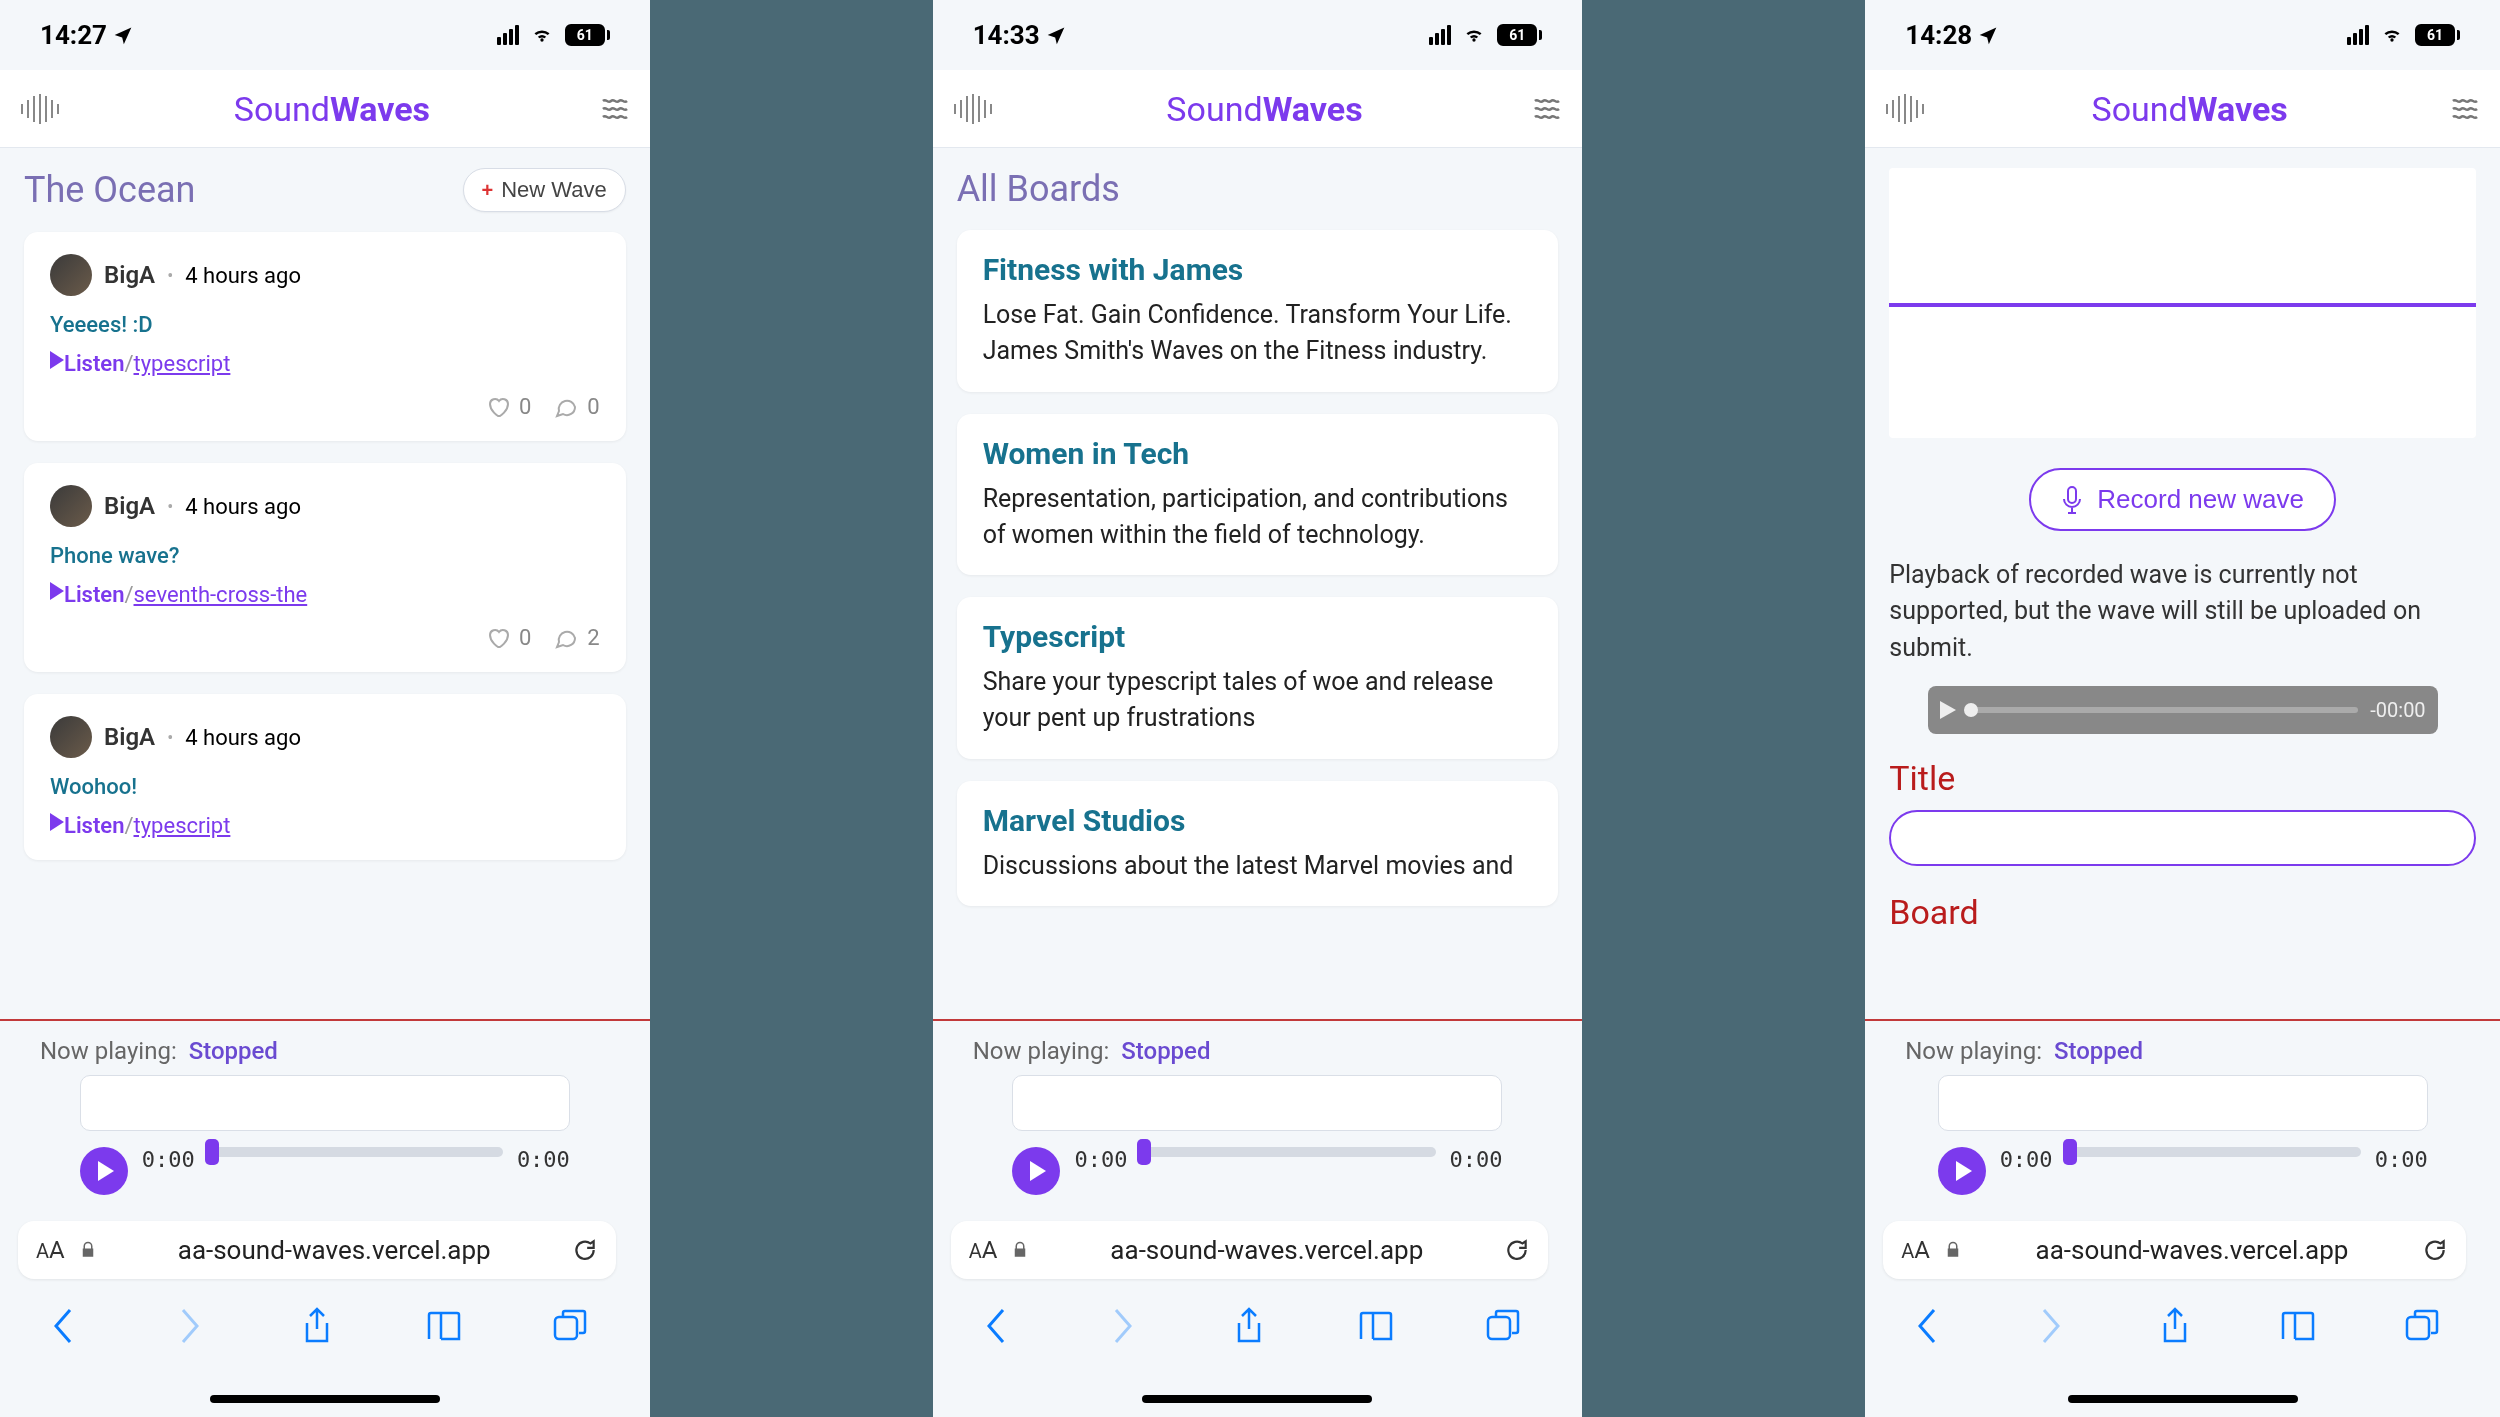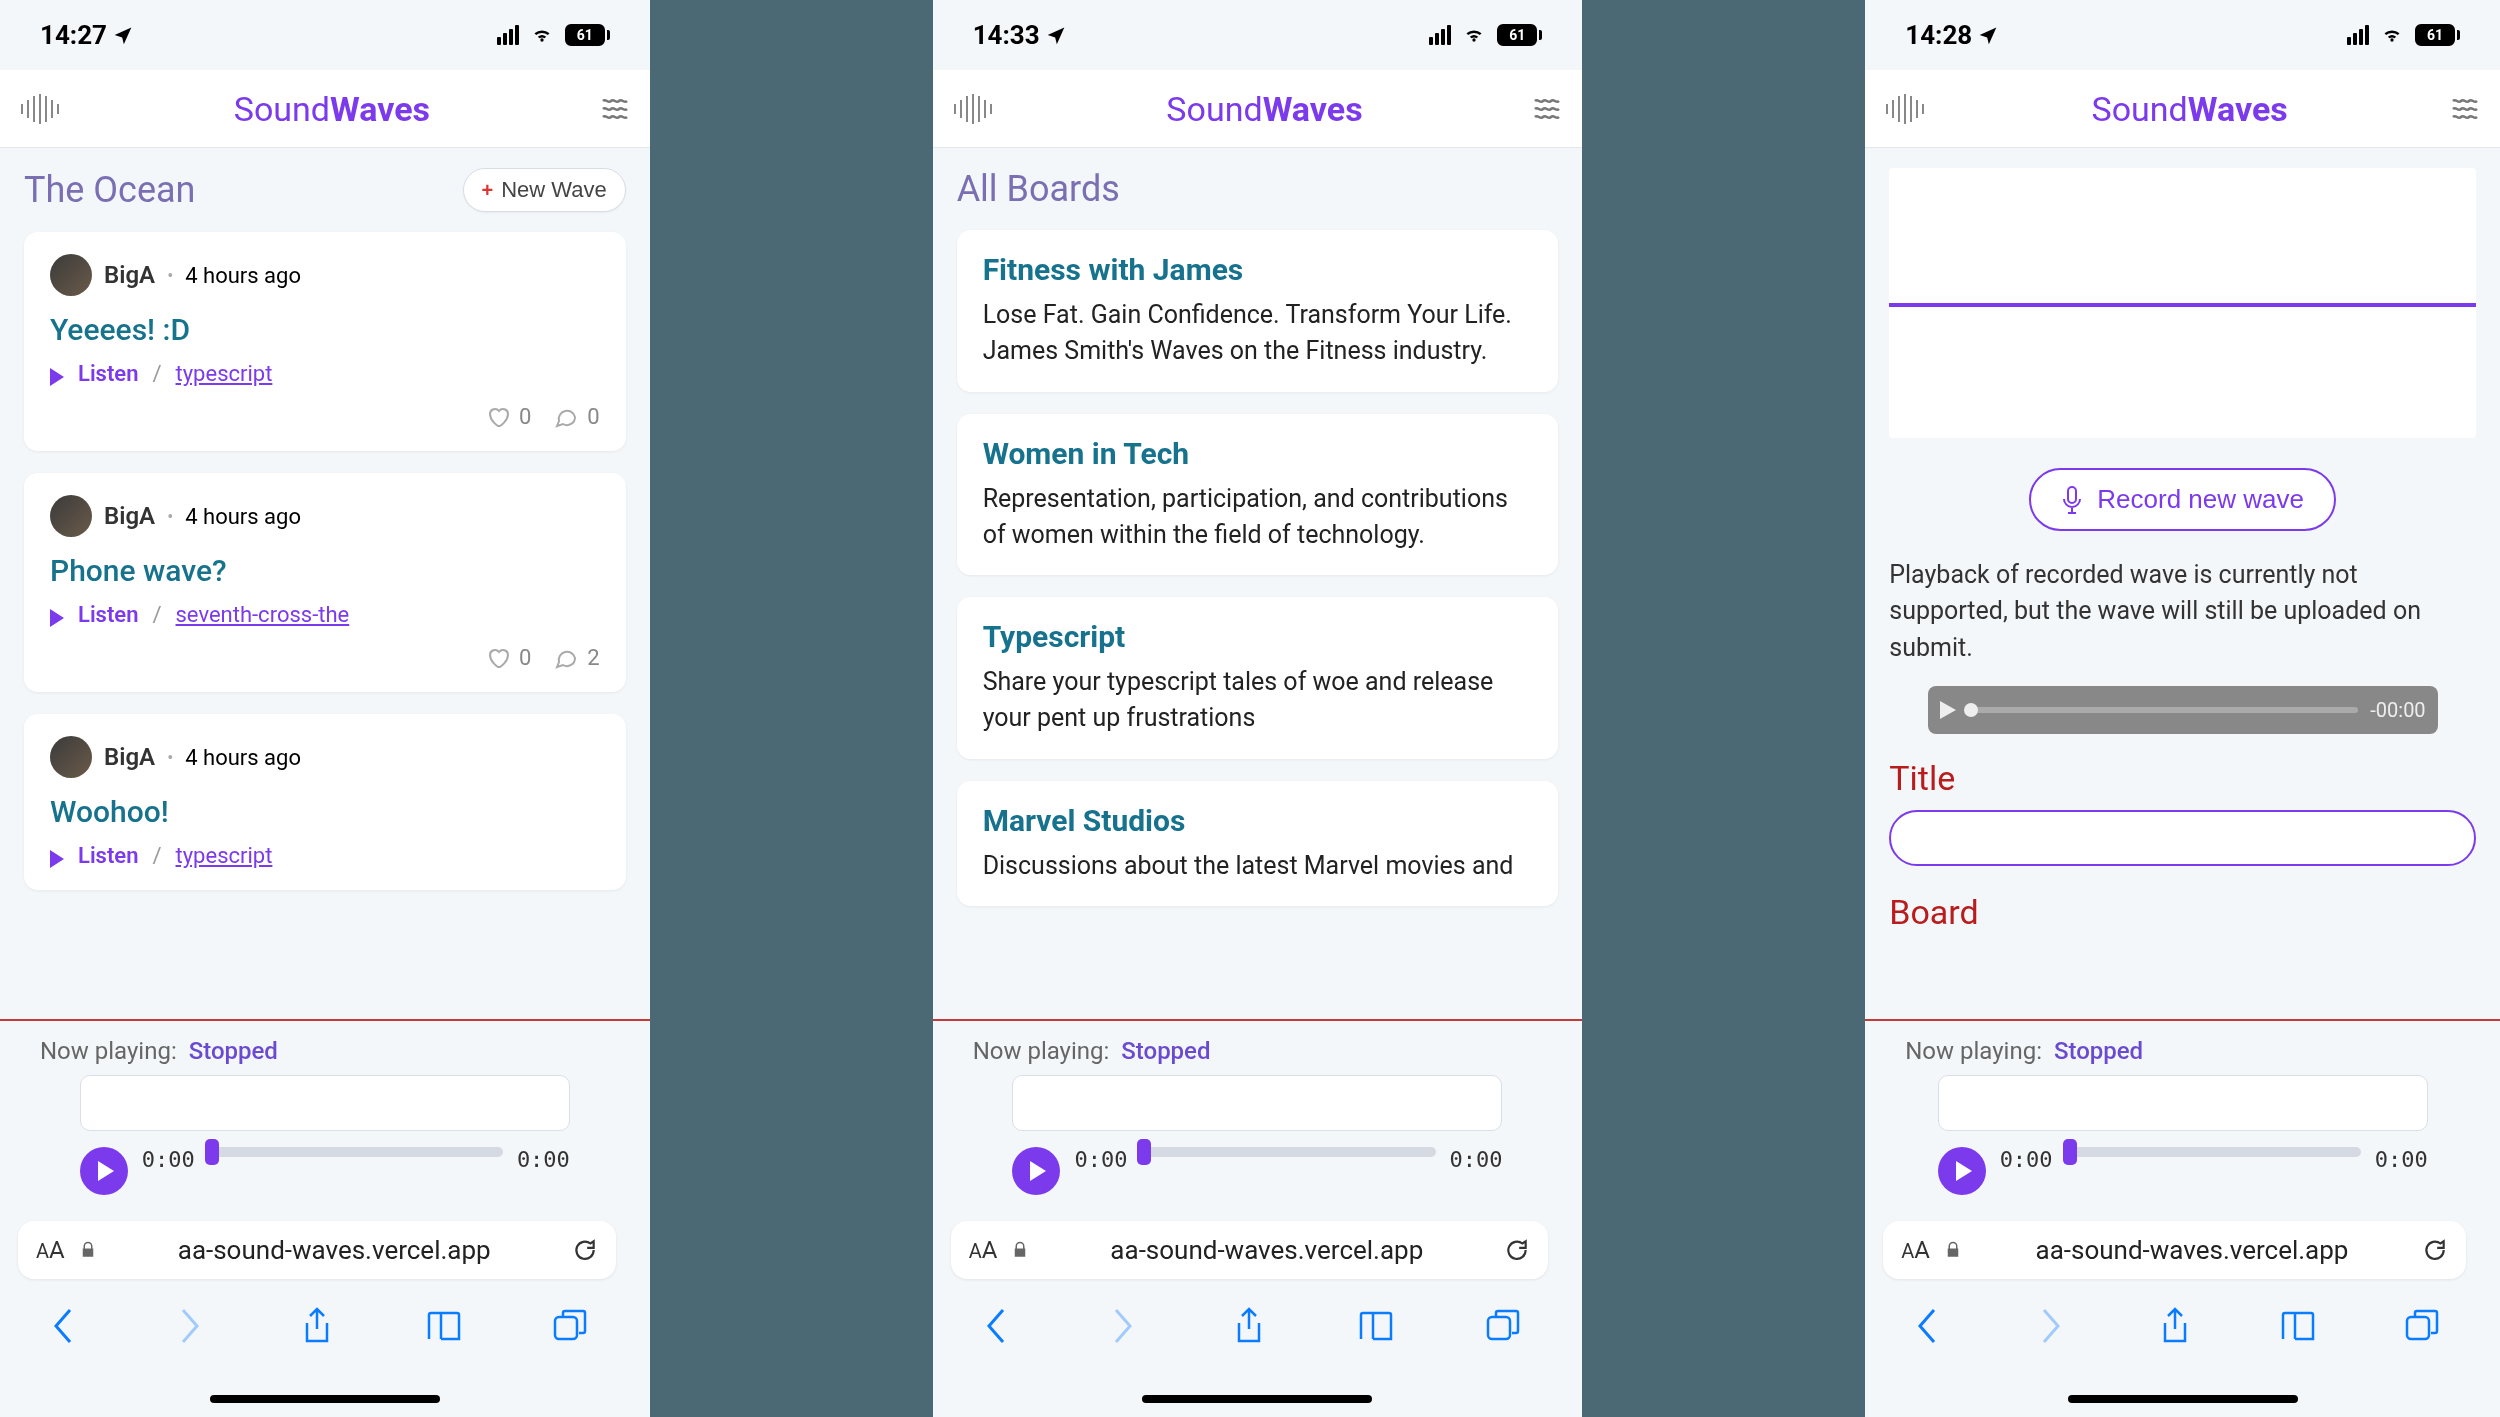--- a/index.html
+++ b/index.html
@@ -87,22 +87,22 @@
   border-radius: 14px;
   padding: 22px 26px;
   margin-bottom: 22px;
   box-shadow: 0 1px 3px rgba(0,0,0,0.06);
 }
 .wave-meta { display: flex; align-items: center; gap: 12px; margin-bottom: 16px; }
 .avatar { width: 42px; height: 42px; border-radius: 50%; background: linear-gradient(135deg, #3a3a3a, #6b5b4a); }
 .username { font-weight: 600; color: #333; font-size: 24px; }
 .meta-dot { color: #aaa; font-size: 18px; }
 .timestamp { color: #000000; font-size: 22px; }
-.wave-title { color: #17728e; font-size: 30px; font-weight: 500; margin-bottom: 14px; }
-.listen-row { display: flex; align-items: flex-end; gap: 14px; color: #7c3aed; font-size: 22px; font-weight: 600; }
+.wave-title { color: #17728e; font-size: 22px; font-weight: 500; margin-bottom: 14px; }
+.listen-row { display: flex; align-items: flex-start; color: #7c3aed; font-size: 22px; font-weight: 600; }
 .listen-row .slash { color: #999; font-weight: 400; }
 .listen-row .link { text-decoration: underline; font-weight: 400; }
 .play-tri { width: 0; height: 0; border-top: 9px solid transparent; border-bottom: 9px solid transparent; border-left: 14px solid #7c3aed; }
 .stats-row { display: flex; justify-content: flex-end; gap: 22px; margin-top: 18px; color: #888; font-size: 22px; align-items: center; }
 .stat { display: flex; align-items: center; gap: 8px; }
 
 .board-card {
   background: #fff;
   border-radius: 14px;
   padding: 22px 26px;

